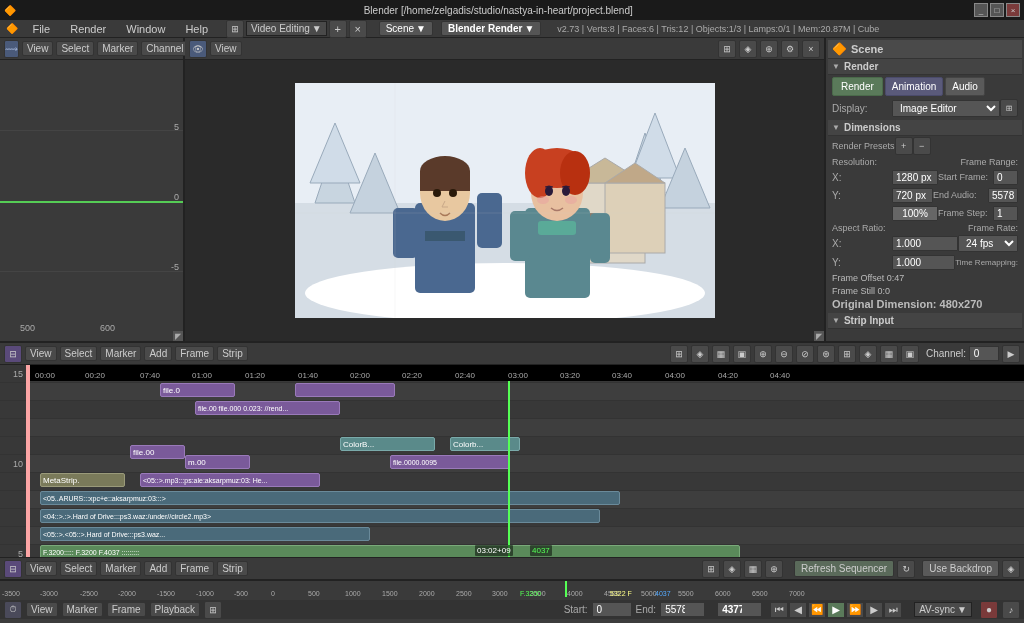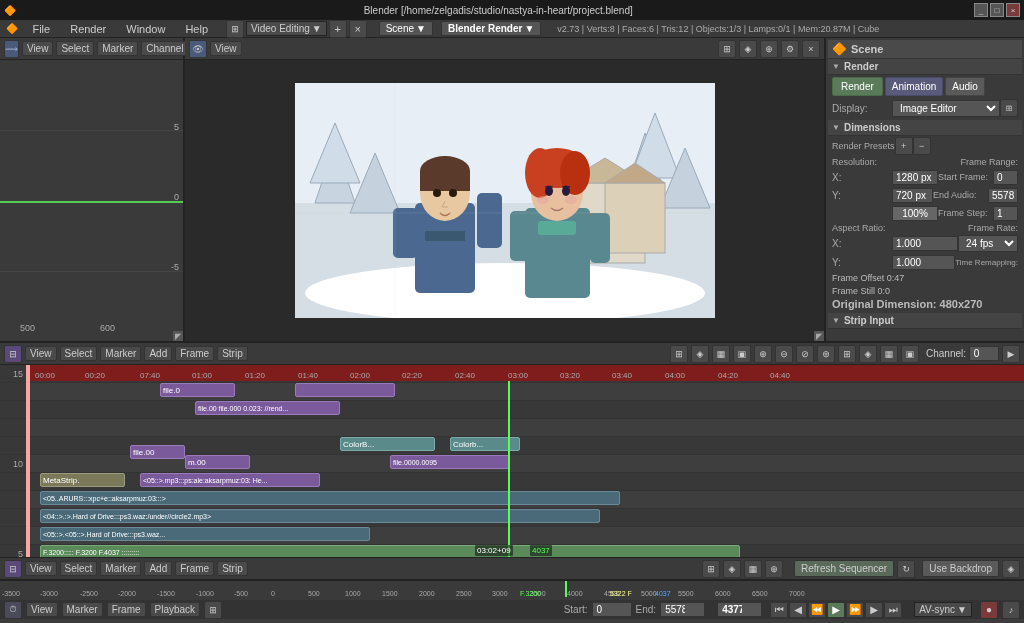--- a/index.html
+++ b/index.html
@@ -724,21 +724,21 @@
         <div class="track-lane" style="top:36px;position:absolute;width:100%;height:18px;background:#383838;"></div>
         <div class="track-lane" style="top:54px;position:absolute;width:100%;height:18px;background:#3e3e3e;"></div>
         <div class="track-lane" style="top:72px;position:absolute;width:100%;height:18px;background:#383838;"></div>
         <div class="track-lane" style="top:90px;position:absolute;width:100%;height:18px;background:#3e3e3e;"></div>
         <div class="track-lane" style="top:108px;position:absolute;width:100%;height:18px;background:#383838;"></div>
         <div class="track-lane" style="top:126px;position:absolute;width:100%;height:18px;background:#3e3e3e;"></div>
         <div class="track-lane" style="top:144px;position:absolute;width:100%;height:18px;background:#383838;"></div>
         <div class="track-lane" style="top:162px;position:absolute;width:100%;height:18px;background:#3e3e3e;"></div>
         <div class="track-lane" style="top:180px;position:absolute;width:100%;height:18px;background:#383838;"></div>
 
-        <div style="position:absolute;top:0;left:0;right:0;height:16px;background:#7f1d1d;display:flex;align-items:flex-end;padding-bottom:1px;z-index:5;overflow:hidden;">
+        <div style="position:absolute;top:0;left:0;right:0;height:16px;background:#000000;display:flex;align-items:flex-end;padding-bottom:1px;z-index:5;overflow:hidden;">
           <span style="position:absolute;left:5px;font-size:8px;color:#aaa;">00:00</span>
           <span style="position:absolute;left:55px;font-size:8px;color:#aaa;">00:20</span>
           <span style="position:absolute;left:110px;font-size:8px;color:#aaa;">07:40</span>
           <span style="position:absolute;left:162px;font-size:8px;color:#aaa;">01:00</span>
           <span style="position:absolute;left:215px;font-size:8px;color:#aaa;">01:20</span>
           <span style="position:absolute;left:268px;font-size:8px;color:#aaa;">01:40</span>
           <span style="position:absolute;left:320px;font-size:8px;color:#aaa;">02:00</span>
           <span style="position:absolute;left:372px;font-size:8px;color:#aaa;">02:20</span>
           <span style="position:absolute;left:425px;font-size:8px;color:#aaa;">02:40</span>
           <span style="position:absolute;left:478px;font-size:8px;color:#aaa;">03:00</span>

